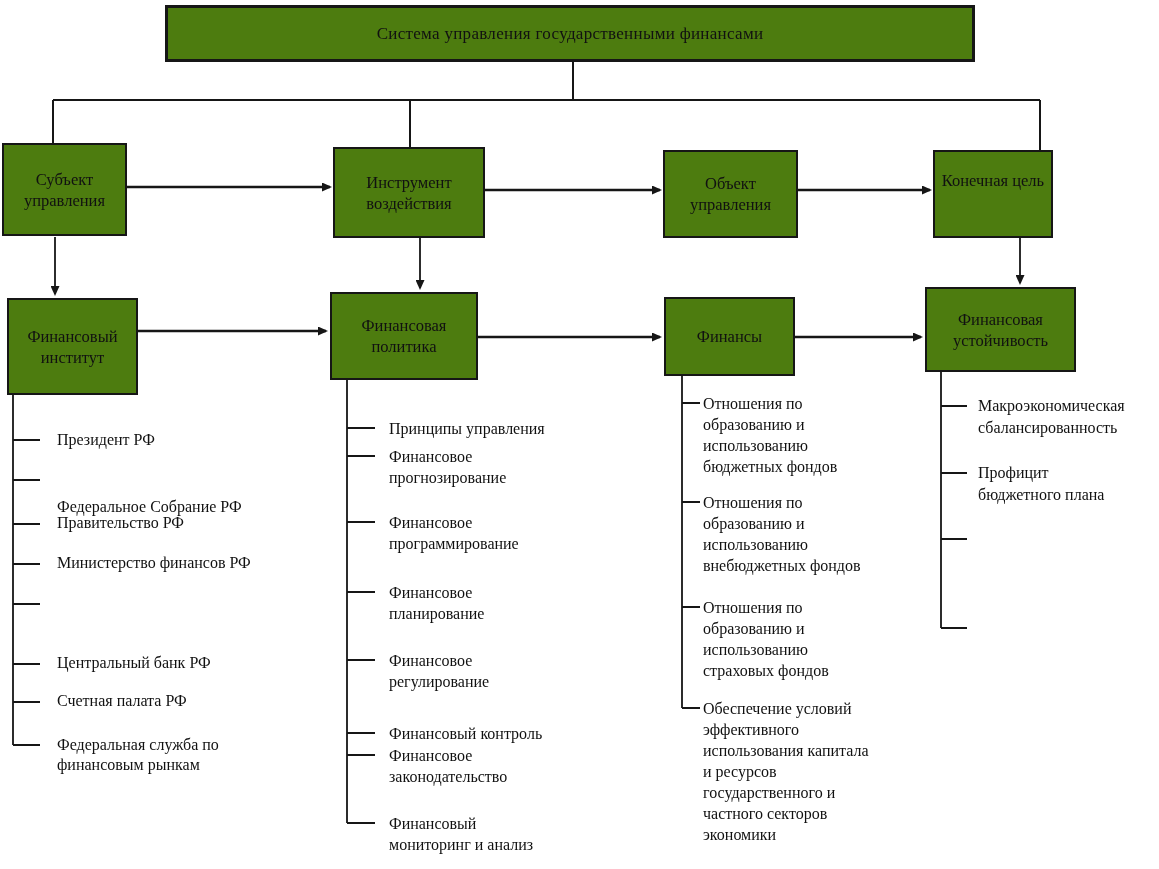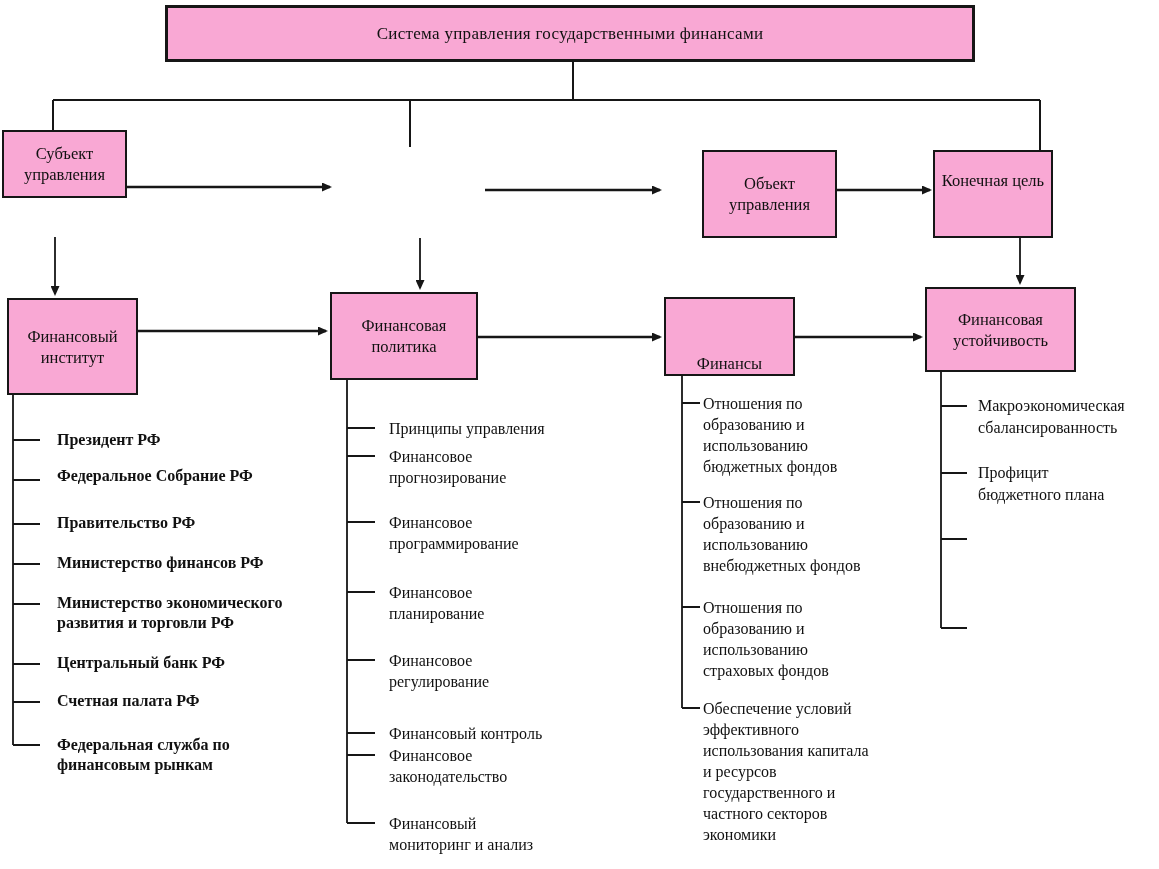--- a/index.html
+++ b/index.html
@@ -8,34 +8,34 @@
     width:1159px;height:869px;
     background:#ffffff;
     font-family:"Liberation Serif","DejaVu Serif",serif;
     color:#111111;
     overflow:hidden;
   }
   #connectors{position:absolute;left:0;top:0;width:1159px;height:869px;}
   .box{
     position:absolute;
     border:2px solid #161616;
-    background:#f9a8d4;
+    background:#4d7c0f;
     display:flex;align-items:center;justify-content:center;
     text-align:center;
     box-sizing:border-box;
   }
   .box .label{white-space:pre-line;line-height:21px;font-size:16.5px;}
   #title-box{border-width:3px;}
   #title-box .label{font-size:17px;letter-spacing:.3px;}
   .item{
     position:absolute;
     white-space:pre-line;
     font-size:16px;
   }
-  .col1{left:57px;line-height:20px;font-weight:bold;}
+  .col1{left:57px;line-height:20px;}
   .col2{left:389px;line-height:21px;}
   .col3{left:703px;line-height:21px;width:218px;}
   .col4{left:978px;line-height:22px;width:182px;}
 </style>
 </head>
 <body>
 
 <div id="canvas">
 
   <svg id="connectors" viewBox="0 0 1159 869" xmlns="http://www.w3.org/2000/svg">
@@ -65,54 +65,56 @@
 
     <path d="M682,376 V708 M682,403 H700 M682,502 H700 M682,607 H700 M682,708 H700" stroke="#161616" stroke-width="1.8" fill="none"></path>
 
     <path d="M941,372 V628 M941,406 H967 M941,473 H967 M941,539 H967 M941,628 H967" stroke="#161616" stroke-width="1.8" fill="none"></path>
   </svg>
 
   <div class="box" id="title-box" style="left:165px;top:5px;width:810px;height:57px;">
     <span class="label">Система управления государственными финансами</span>
   </div>
 
-  <div class="box" style="left:2px;top:130px;width:125px;height:68px;">
+  <div class="box" style="left:2px;top:143px;width:125px;height:93px;">
     <span class="label">Субъект
 управления</span>
   </div>
-  <div class="box" style="left:702px;top:150px;width:135px;height:88px;">
+  <div class="box" style="left:333px;top:147px;width:152px;height:91px;">
+    <span class="label">Инструмент
+воздействия</span>
+  </div>
+  <div class="box" style="left:663px;top:150px;width:135px;height:88px;">
     <span class="label">Объект
 управления</span>
   </div>
   <div class="box" style="left:933px;top:150px;width:120px;height:88px;align-items:flex-start;padding-top:18px;">
     <span class="label">Конечная цель</span>
   </div>
 
   <div class="box" style="left:7px;top:298px;width:131px;height:97px;">
     <span class="label">Финансовый
 институт</span>
   </div>
   <div class="box" style="left:330px;top:292px;width:148px;height:88px;">
     <span class="label">Финансовая
 политика</span>
   </div>
-  <div class="box" style="left:664px;top:297px;width:131px;height:79px;align-items:flex-end;">
+  <div class="box" style="left:664px;top:297px;width:131px;height:79px;">
     <span class="label">Финансы</span>
   </div>
   <div class="box" style="left:925px;top:287px;width:151px;height:85px;">
     <span class="label">Финансовая
 устойчивость</span>
   </div>
 
   <div class="item col1" style="top:430px">Президент РФ</div>
-  <div class="item col1" style="top:466px">Федеральное Собрание РФ</div>
+  <div class="item col1" style="top:497px">Федеральное Собрание РФ</div>
   <div class="item col1" style="top:513px">Правительство РФ</div>
   <div class="item col1" style="top:553px">Министерство финансов РФ</div>
-  <div class="item col1" style="top:593px">Министерство экономического
-развития и торговли РФ</div>
   <div class="item col1" style="top:653px">Центральный банк РФ</div>
   <div class="item col1" style="top:691px">Счетная палата РФ</div>
   <div class="item col1" style="top:735px">Федеральная служба по
 финансовым рынкам</div>
 
   <div class="item col2" style="top:418px">Принципы управления</div>
   <div class="item col2" style="top:446px">Финансовое
 прогнозирование</div>
   <div class="item col2" style="top:512px">Финансовое
 программирование</div>

